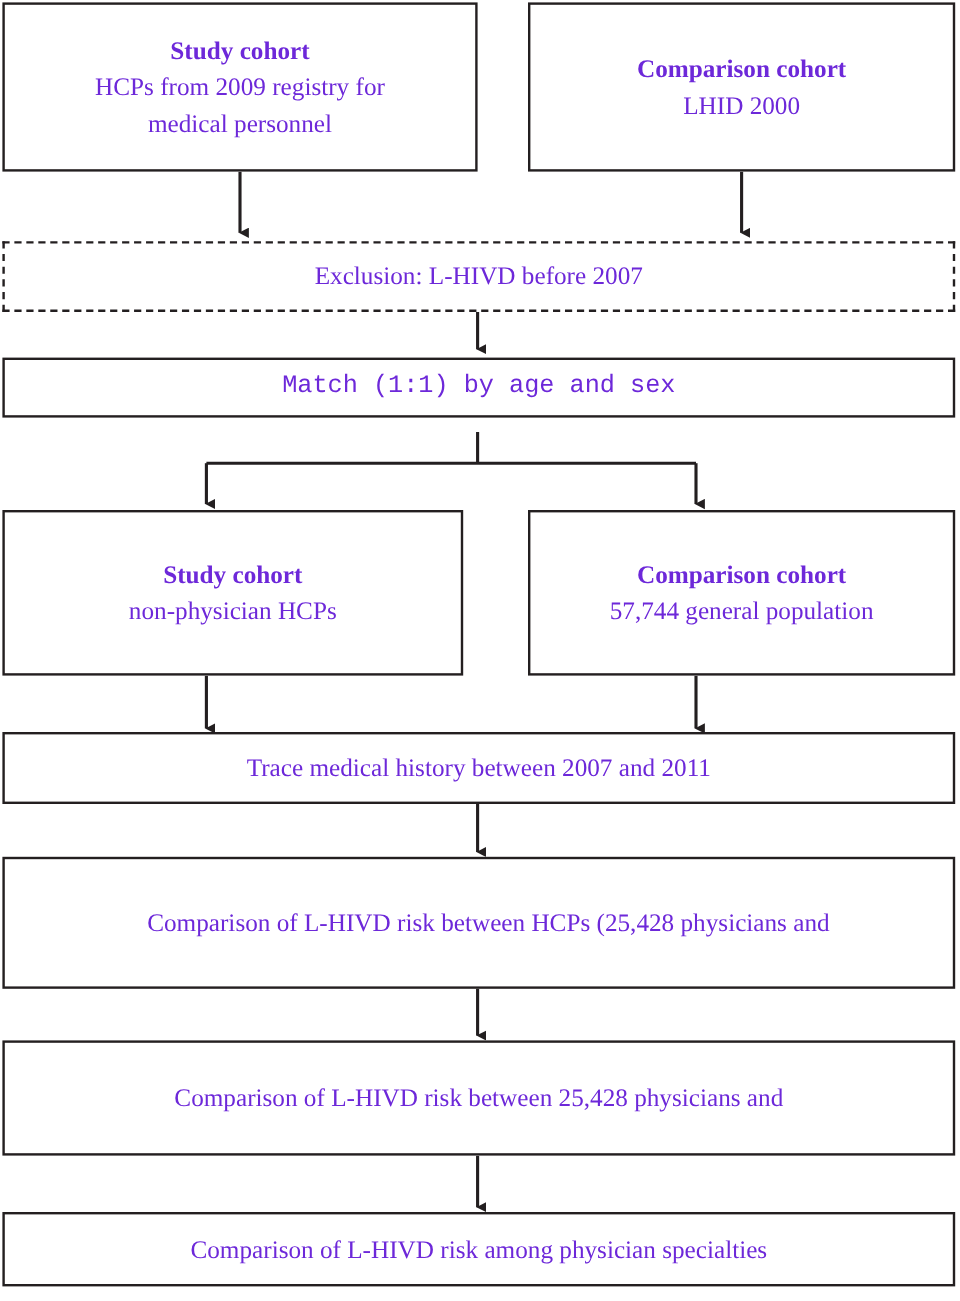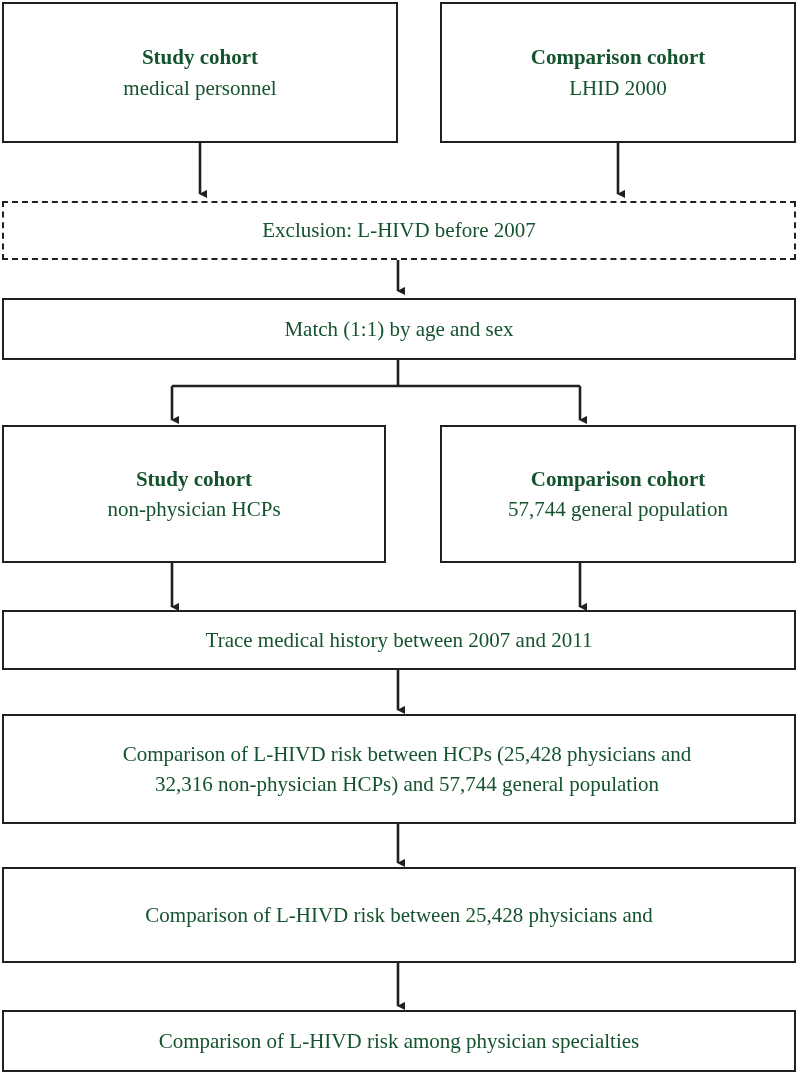--- a/index.html
+++ b/index.html
@@ -6,21 +6,21 @@
     margin: 0;
     padding: 0;
     background: #ffffff;
   }
   #flowchart {
     position: relative;
     width: 800px;
     height: 1084px;
     background: #ffffff;
     font-family: "Liberation Serif", "DejaVu Serif", serif;
-    color: #14532d;
+    color: #6d28d9;
     overflow: hidden;
   }
   .node {
     position: absolute;
     box-sizing: border-box;
     border: 2px solid #231f20;
     background: #ffffff;
     display: flex;
     flex-direction: column;
     align-items: center;
@@ -78,53 +78,53 @@
 
     <line x1="398" y1="670" x2="398" y2="710" stroke="#231f20" stroke-width="2.6" marker-end="url(#arrowhead)"></line>
 
     <line x1="398" y1="823" x2="398" y2="863" stroke="#231f20" stroke-width="2.6" marker-end="url(#arrowhead)"></line>
 
     <line x1="398" y1="963" x2="398" y2="1006" stroke="#231f20" stroke-width="2.6" marker-end="url(#arrowhead)"></line>
   </svg>
 
   <div class="node" style="left:2px; top:2px; width:396px; height:141px;">
     <span class="hdr">Study cohort</span>
+    <span class="ln">HCPs from 2009 registry for</span>
     <span class="ln">medical personnel</span>
   </div>
 
   <div class="node" style="left:440px; top:2px; width:356px; height:141px;">
     <span class="hdr">Comparison cohort</span>
     <span class="ln">LHID 2000</span>
   </div>
 
   <div class="node dashed" style="left:2px; top:201px; width:794px; height:59px;">
     <span class="ln">Exclusion: L-HIVD before 2007</span>
   </div>
 
-  <div class="node" style="left:2px; top:298px; width:794px; height:62px;">
+  <div class="node" style="left:2px; top:298px; width:794px; height:50px;font-family:Liberation Mono, monospace;">
     <span class="ln">Match (1:1) by age and sex</span>
   </div>
 
   <div class="node" style="left:2px; top:425px; width:384px; height:138px;">
     <span class="hdr">Study cohort</span>
     <span class="ln">non-physician HCPs</span>
   </div>
 
   <div class="node" style="left:440px; top:425px; width:356px; height:138px;">
     <span class="hdr">Comparison cohort</span>
     <span class="ln">57,744 general population</span>
   </div>
 
   <div class="node" style="left:2px; top:610px; width:794px; height:60px;">
     <span class="ln">Trace medical history between 2007 and 2011</span>
   </div>
 
   <div class="node" style="left:2px; top:714px; width:794px; height:110px;padding-left:22px;">
     <span class="ln">Comparison of L-HIVD risk between HCPs (25,428 physicians and</span>
-    <span class="ln">32,316 non-physician HCPs) and 57,744 general population</span>
   </div>
 
   <div class="node" style="left:2px; top:867px; width:794px; height:96px;">
     <span class="ln">Comparison of L-HIVD risk between 25,428 physicians and</span>
   </div>
 
   <div class="node" style="left:2px; top:1010px; width:794px; height:62px;">
     <span class="ln">Comparison of L-HIVD risk among physician specialties</span>
   </div>
 

